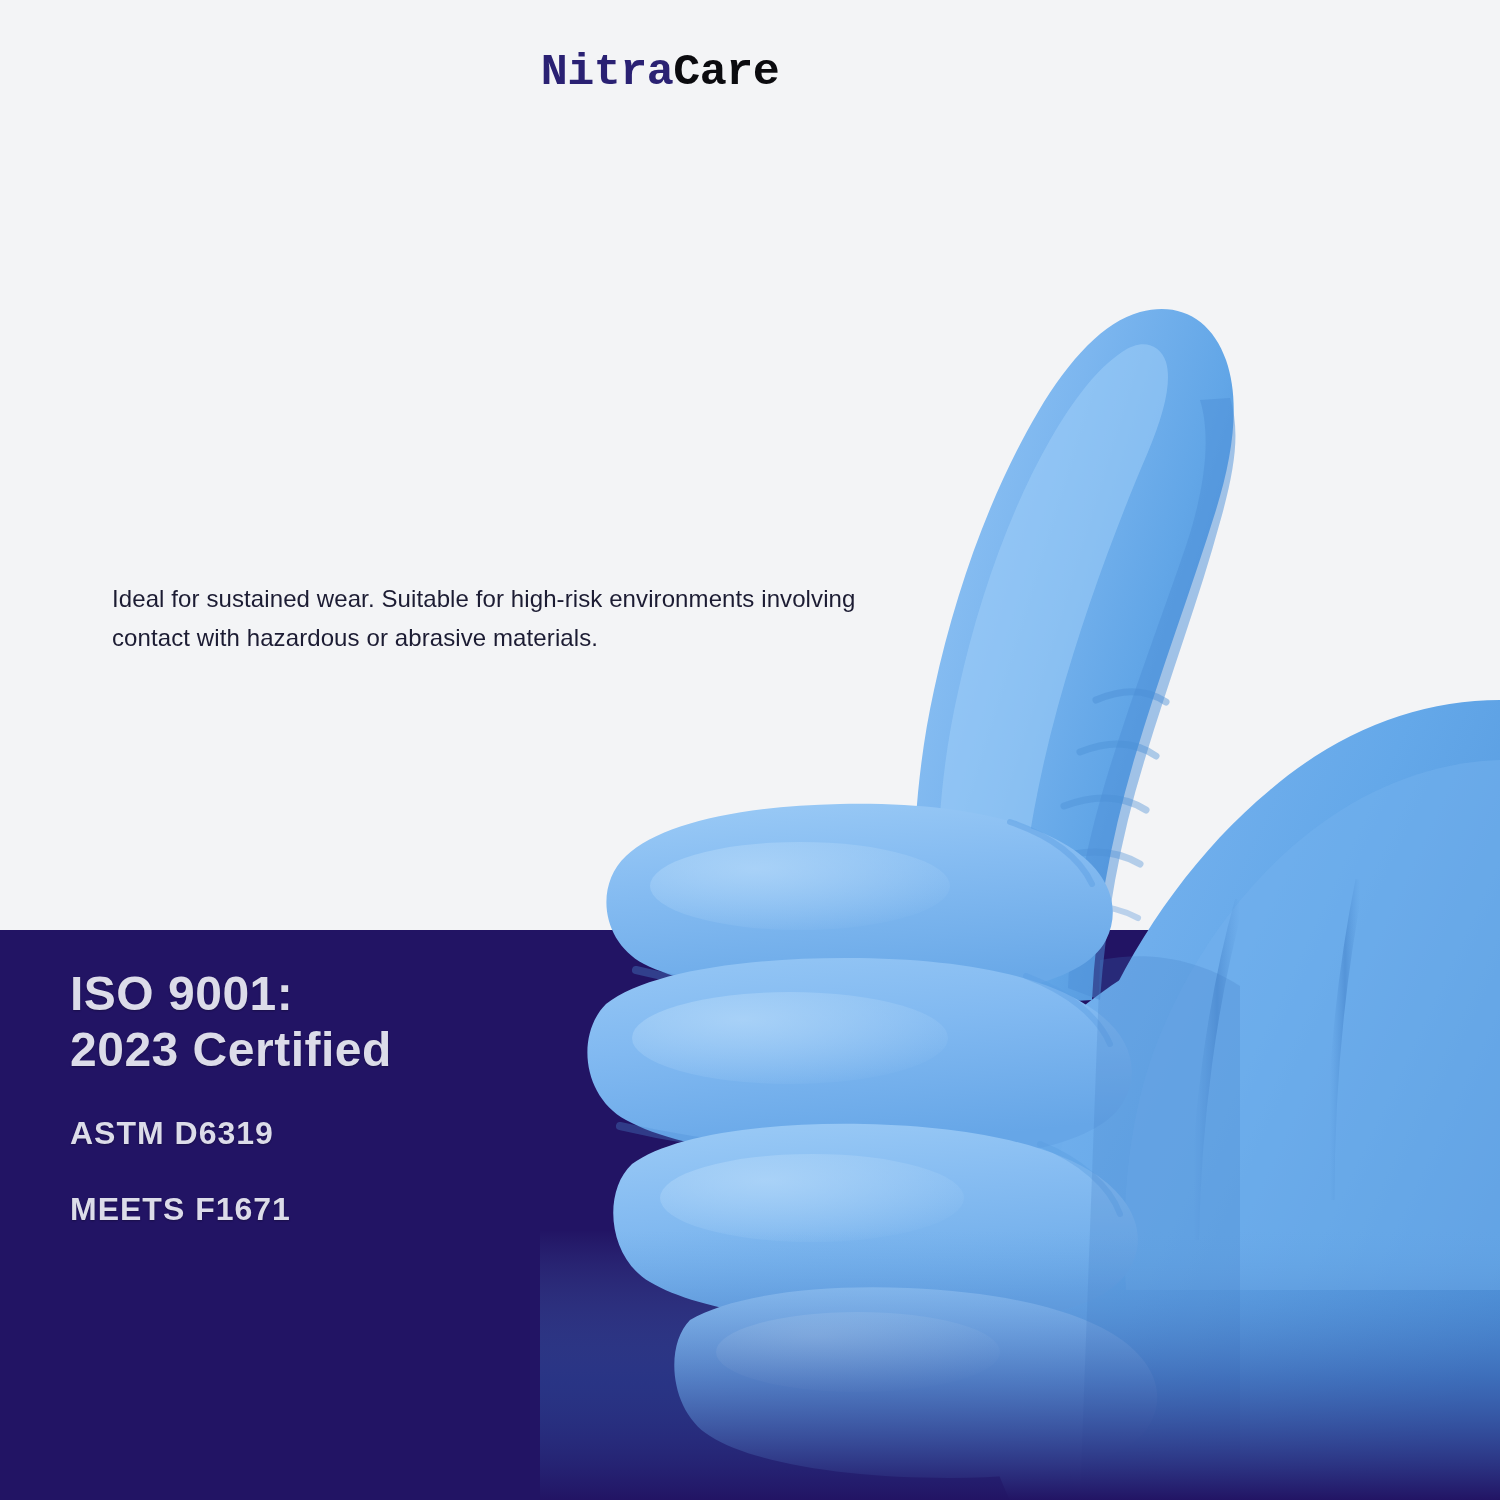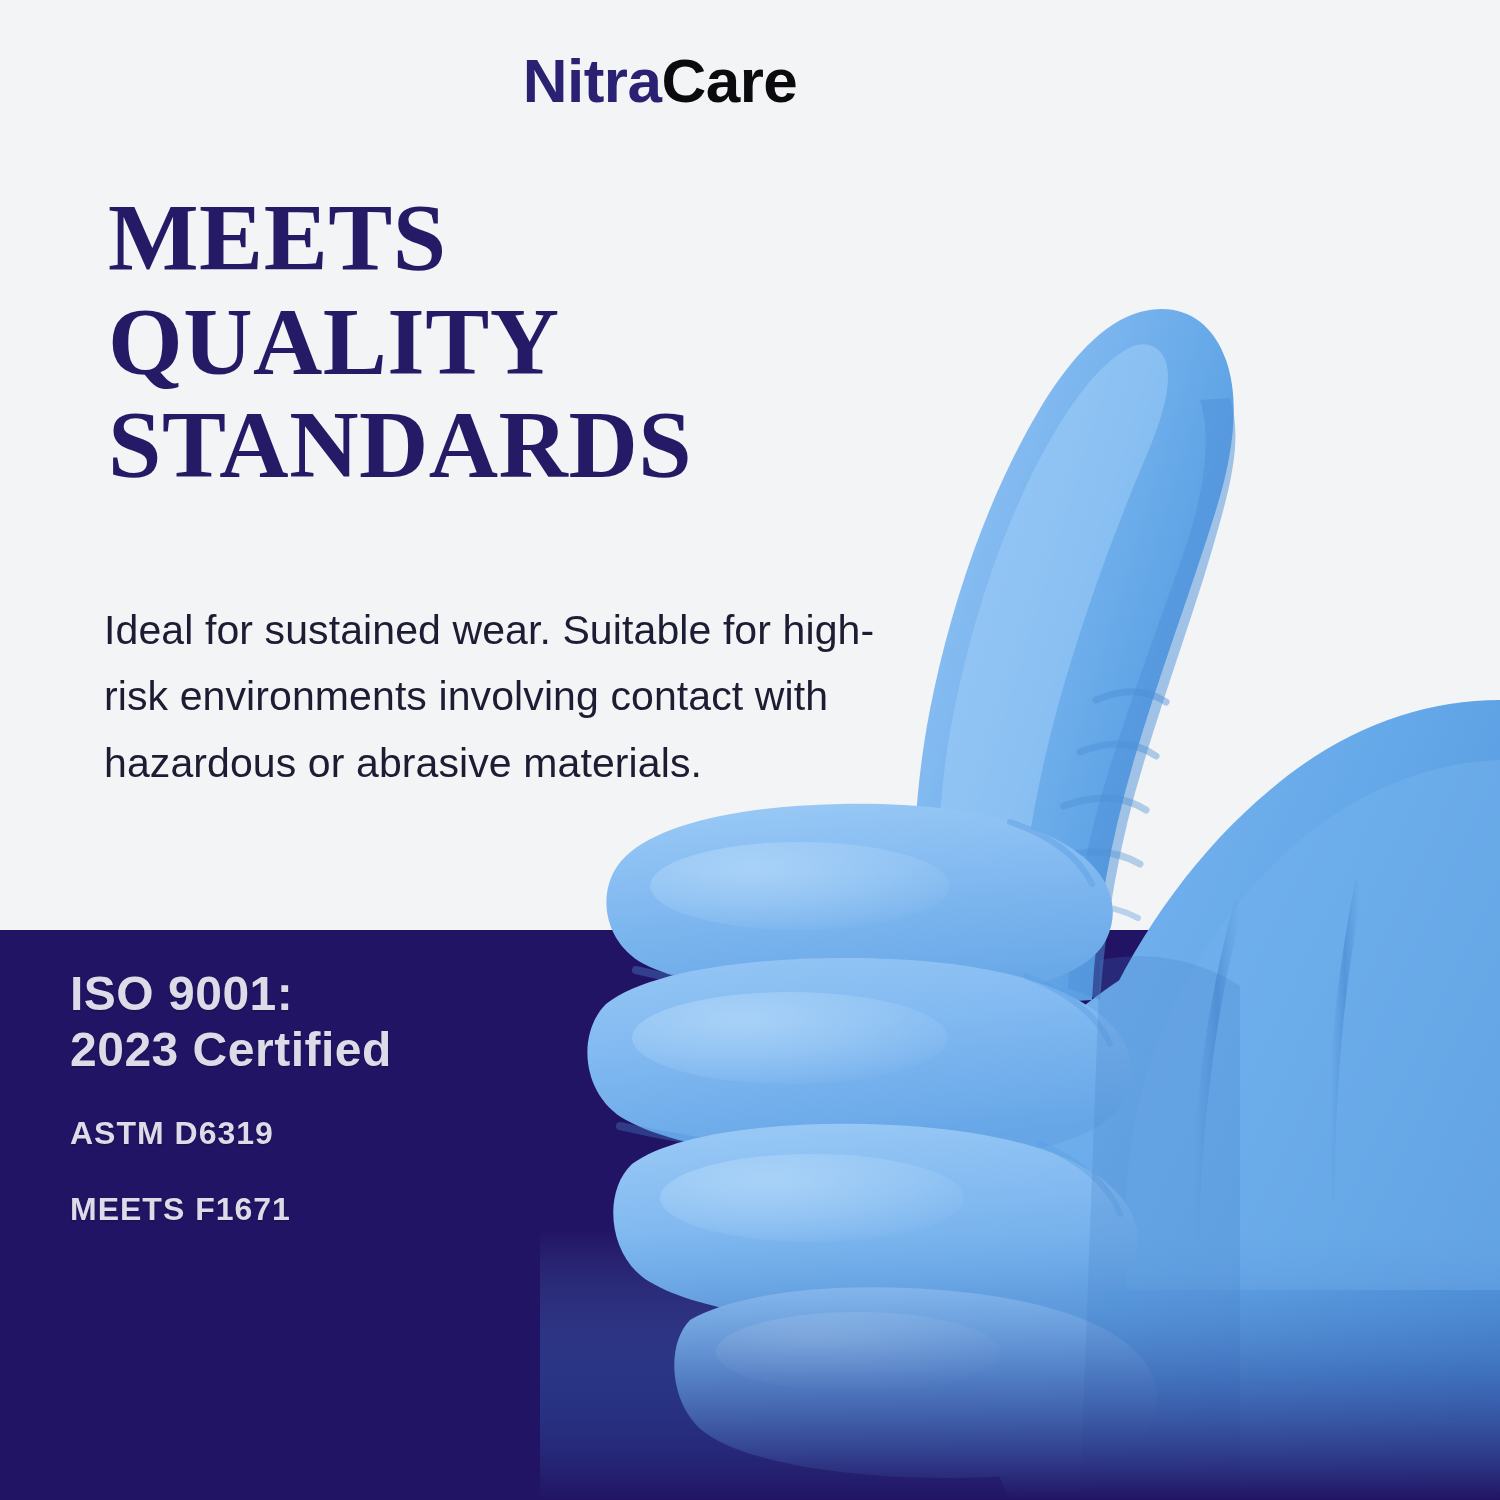--- a/index.html
+++ b/index.html
@@ -18,23 +18,23 @@
     -webkit-font-smoothing: antialiased;
   }
 
   
   .brand-logo {
     position: absolute;
     top: 50px;
     left: 0;
     width: 1320px;
     text-align: center;
-    font-family: Liberation Sans, sans-serif;
+    font-family: Liberation Mono, monospace;
     font-weight: bold;
-    font-size: 62px;
+    font-size: 45px;
     letter-spacing: -0.5px;
     line-height: 1;
     white-space: nowrap;
   }
   .brand-part-a { color: #2a2173; }
   .brand-part-b { color: #0b0b0f; }
 
   
   .headline {
     position: absolute;
@@ -47,26 +47,26 @@
     line-height: 1.08;
     letter-spacing: 0.5px;
     color: #241a66;
     text-transform: uppercase;
   }
   .headline .hl-line { display: block; white-space: nowrap; }
 
   
   .body-copy {
     position: absolute;
-    left: 104px;
+    left: 112px;
     top: 556px;
     width: 790px;
     font-family: "Liberation Sans", sans-serif;
     font-weight: 300;
-    font-size: 41px;
+    font-size: 24px;
     line-height: 1.62;
     letter-spacing: 0.1px;
     color: #1c1c33;
   }
 
   
   .cert-panel {
     position: absolute;
     left: 0;
     top: 930px;
@@ -118,25 +118,20 @@
 </style>
 </head>
 <body>
 
 <div id="canvas">
 
   <div class="brand-logo">
     <span class="brand-part-a">Nitra</span><span class="brand-part-b">Care</span>
   </div>
 
-  <div class="headline">
-    <span class="hl-line">MEETS</span>
-    <span class="hl-line">QUALITY</span>
-    <span class="hl-line">STANDARDS</span>
-  </div>
 
   <p class="body-copy">Ideal for sustained wear. Suitable for high-risk environments involving contact with hazardous or abrasive materials.</p>
 
   <div class="glove-photo">
     <svg viewBox="0 0 960 1500" xmlns="http://www.w3.org/2000/svg" aria-hidden="true">
       <defs>
         <linearGradient id="gThumb" x1="0.1" y1="0" x2="1" y2="0.6">
           <stop offset="0%" stop-color="#93c5f4"></stop>
           <stop offset="38%" stop-color="#7cb6ef"></stop>
           <stop offset="72%" stop-color="#62a6e7"></stop>

